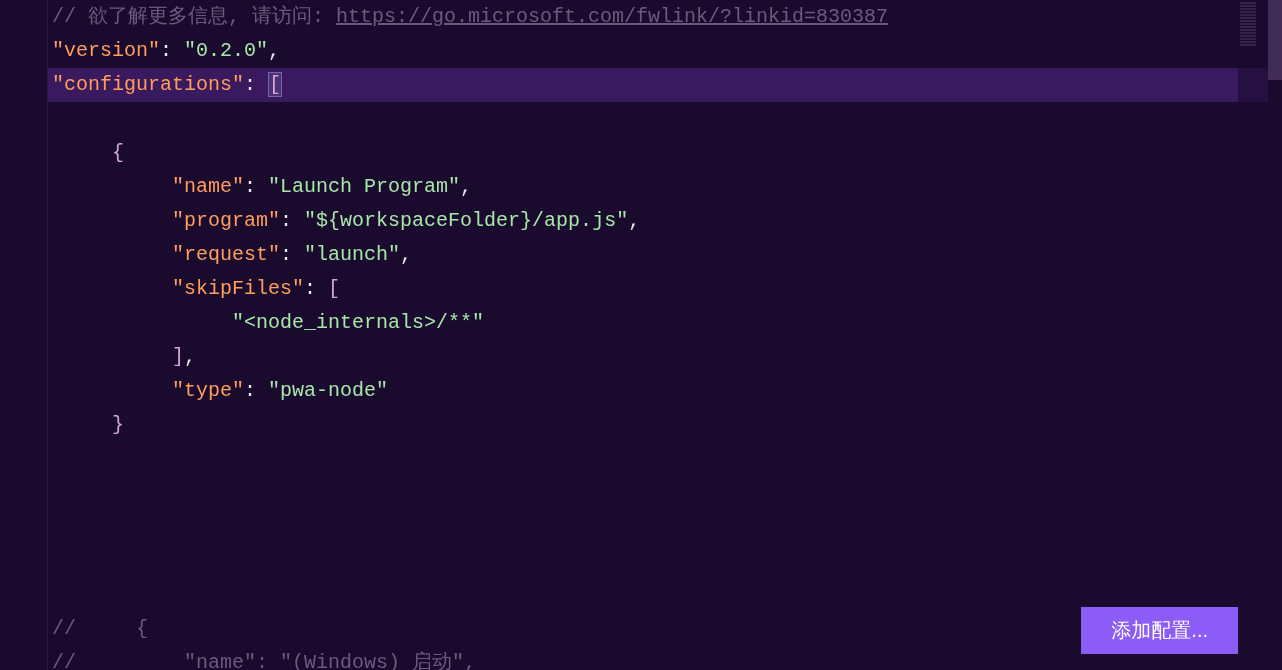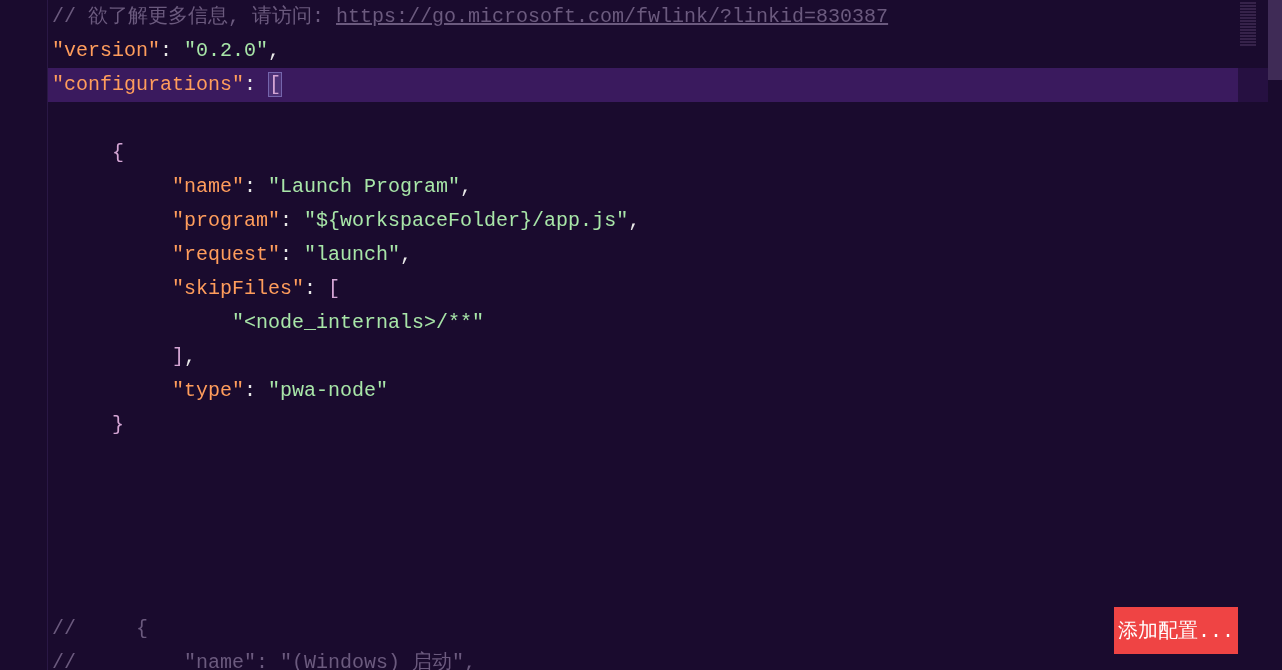--- a/index.html
+++ b/index.html
@@ -84,25 +84,25 @@
       width: 100%;
       height: 80px;
       background: rgba(150, 120, 180, 0.3);
       position: absolute;
       top: 0;
     }
     .add-config-btn {
       position: absolute;
       right: 44px;
       bottom: 16px;
-      background: #ef4444;
+      background: #8b5cf6;
       color: white;
-      padding: 10px 4px;
+      padding: 10px 30px;
       font-size: 20px;
-      font-family: Liberation Mono, monospace;
+      font-family: Liberation Sans, sans-serif;
       cursor: pointer;
       border: none;
     }
   </style>
 </head>
 <body>
 
 <div class="editor-container">
   <div class="gutter"></div>
   <div class="code-area">

